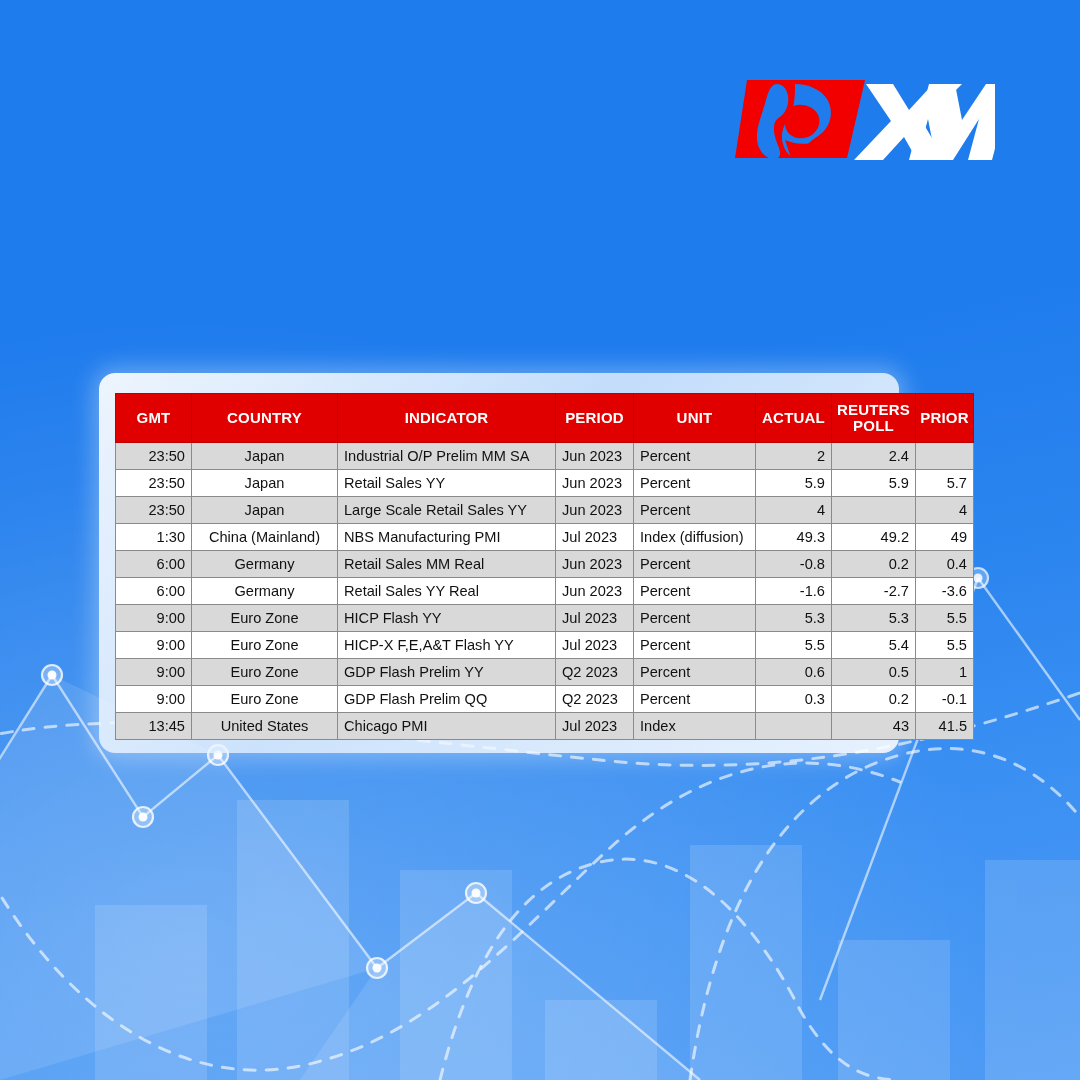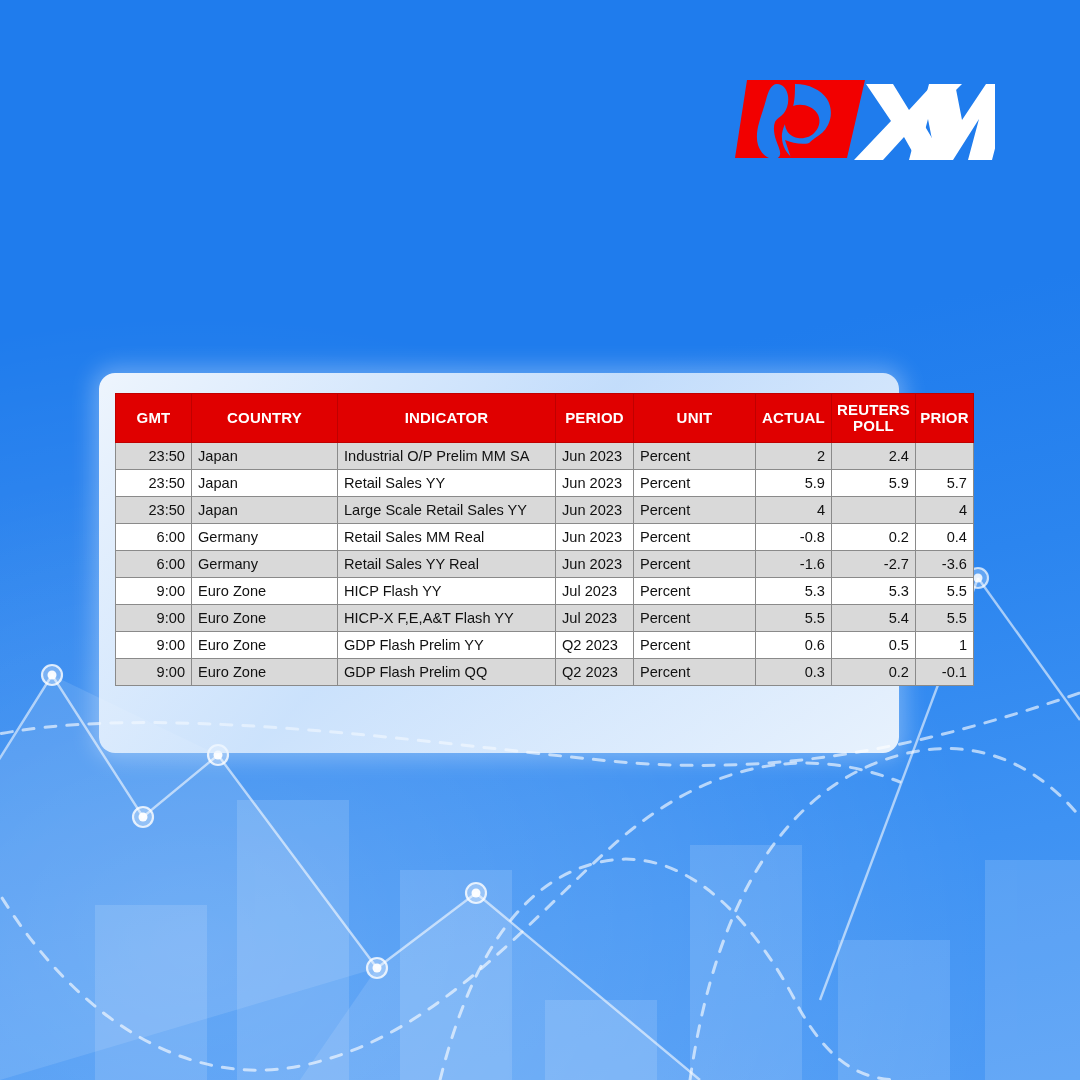--- a/index.html
+++ b/index.html
@@ -59,21 +59,21 @@
     border:1px solid #8a8a8a;
     height:27px;
     padding:1px 6px;
     white-space:nowrap;
     overflow:hidden;
   }
   #calendar-table tbody tr:nth-child(odd) td { background:#d9d9d9; }
   #calendar-table tbody tr:nth-child(even) td { background:#ffffff; }
 
   .c-gmt     { width:76px;  text-align:right; }
-  .c-country { width:146px; text-align:left; }
+  .c-country { width:146px; text-align:center; }
   .c-ind     { width:218px; text-align:left;   }
   .c-period  { width:78px;  text-align:left;   }
   .c-unit    { width:122px; text-align:left; }
   .c-actual  { width:76px;  text-align:right;  }
   .c-poll    { width:84px;  text-align:right;  }
   .c-prior   { width:58px;  text-align:right;  }
 </style>
 </head>
 <body>
 
@@ -223,20 +223,30 @@
           <td class="c-gmt">23:50</td>
           <td class="c-country">Japan</td>
           <td class="c-ind">Large Scale Retail Sales YY</td>
           <td class="c-period">Jun 2023</td>
           <td class="c-unit">Percent</td>
           <td class="c-actual">4</td>
           <td class="c-poll"></td>
           <td class="c-prior">4</td>
         </tr>
         <tr>
+          <td class="c-gmt">1:30</td>
+          <td class="c-country">China (Mainland)</td>
+          <td class="c-ind">NBS Manufacturing PMI</td>
+          <td class="c-period">Jul 2023</td>
+          <td class="c-unit">Index (diffusion)</td>
+          <td class="c-actual">49.3</td>
+          <td class="c-poll">49.2</td>
+          <td class="c-prior">49</td>
+        </tr>
+        <tr>
           <td class="c-gmt">6:00</td>
           <td class="c-country">Germany</td>
           <td class="c-ind">Retail Sales MM Real</td>
           <td class="c-period">Jun 2023</td>
           <td class="c-unit">Percent</td>
           <td class="c-actual">-0.8</td>
           <td class="c-poll">0.2</td>
           <td class="c-prior">0.4</td>
         </tr>
         <tr>
@@ -282,15 +292,25 @@
         <tr>
           <td class="c-gmt">9:00</td>
           <td class="c-country">Euro Zone</td>
           <td class="c-ind">GDP Flash Prelim QQ</td>
           <td class="c-period">Q2 2023</td>
           <td class="c-unit">Percent</td>
           <td class="c-actual">0.3</td>
           <td class="c-poll">0.2</td>
           <td class="c-prior">-0.1</td>
         </tr>
+        <tr>
+          <td class="c-gmt">13:45</td>
+          <td class="c-country">United States</td>
+          <td class="c-ind">Chicago PMI</td>
+          <td class="c-period">Jul 2023</td>
+          <td class="c-unit">Index</td>
+          <td class="c-actual"></td>
+          <td class="c-poll">43</td>
+          <td class="c-prior">41.5</td>
+        </tr>
       </tbody>
   </table>
 </div>
 
 </body></html>

